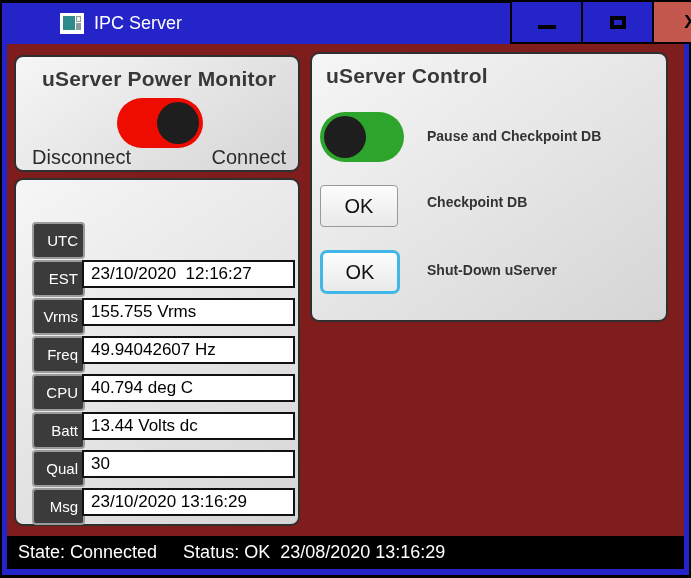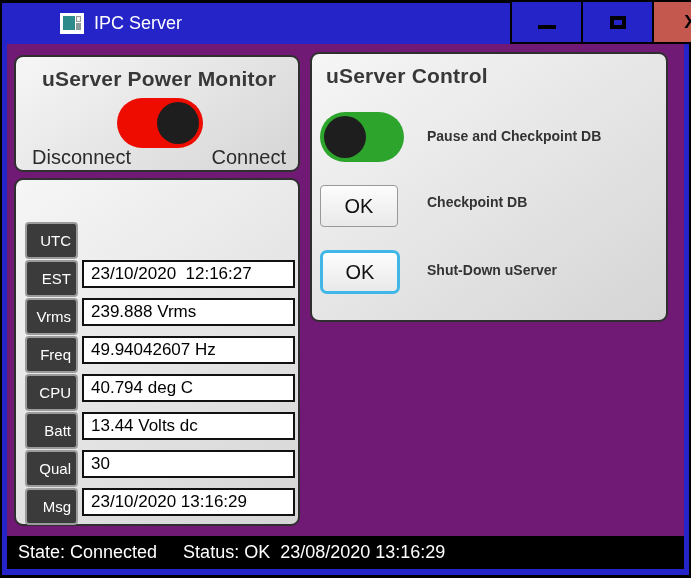--- a/index.html
+++ b/index.html
@@ -19,21 +19,21 @@
   .app-icon .pane-tr{position:absolute;left:16px;top:3px;width:5px;height:6px;background:#efefef;border:1px solid #999;}
   .app-icon .pane-br{position:absolute;left:16px;top:10px;width:5px;height:7px;background:#8a9a9a;}
   .win-title{position:absolute;left:52px;top:0;height:41px;line-height:41px;color:#fff;font-size:18px;}
   .win-btns{position:absolute;right:0;top:-3px;height:44px;display:flex;}
   .win-btn{width:71px;height:44px;border:2px solid #000;border-right:none;display:flex;align-items:center;justify-content:center;background:#2424C8;cursor:pointer;}
   .win-btn.close{width:77px;background:#C5584E;border-right:2px solid #000;}
   .glyph-min{width:18px;height:4px;background:#000;margin-top:10px;}
   .glyph-max{width:16px;height:13px;border:4px solid #000;}
   .glyph-x{color:#000;font-size:19px;font-weight:bold;}
   
-  .client{position:absolute;left:7px;top:44px;width:677px;height:525px;background:#701a75;}
+  .client{position:absolute;left:7px;top:44px;width:677px;height:525px;background:#7f1d1d;}
   .group{
     position:absolute;border:2px solid #2F2F2F;border-radius:9px;
     background:linear-gradient(145deg,#f6f6f6 0%,#e4e4e4 55%,#d5d5d5 100%);
   }
   .group-title{font-weight:bold;font-size:21px;color:#383838;letter-spacing:0.2px;}
   
   .g-power{left:7px;top:11px;width:286px;height:117px;}
   .g-power .group-title{position:absolute;left:14px;top:10px;width:258px;text-align:center;}
   .toggle{position:absolute;border-radius:26px;cursor:pointer;}
   .toggle .knob{position:absolute;top:4px;width:42px;height:42px;border-radius:50%;background:#1E1E1E;}
@@ -41,21 +41,21 @@
   .toggle-red .knob{right:4px;}
   .toggle-green{left:8px;top:58px;width:84px;height:50px;background:#2DA52D;}
   .toggle-green .knob{left:4px;}
   .pm-labels{position:absolute;left:0;top:89px;width:100%;display:flex;justify-content:space-between;padding:0 12px 0 16px;font-size:20px;color:#2B2B2B;gap:44px;}
   
   .g-datetime{left:7px;top:134px;width:286px;height:348px;}
   .g-datetime .group-title{position:absolute;left:16px;top:8px;}
   .dt-rows{position:absolute;left:0;top:42px;width:100%;}
   .dt-row{position:relative;height:28px;margin-bottom:10px;}
   .chip{
-    position:absolute;left:9px;top:0;width:53px;height:37px;background:#3B3B3B;
+    position:absolute;left:16px;top:0;width:53px;height:37px;background:#3B3B3B;
     border:2px solid #9B9B9B;border-radius:4px;color:#fff;font-size:15px;
     display:flex;align-items:center;justify-content:flex-end;padding-right:5px;
   }
   .field{
     position:absolute;left:66px;top:0;width:213px;height:28px;background:#fff;
     border:2px solid #111;color:#000;font-size:17px;display:flex;align-items:center;
     padding-left:7px;white-space:pre;overflow:hidden;
   }
   
   .g-control{left:303px;top:8px;width:358px;height:270px;}
@@ -117,21 +117,21 @@
       <div class="dt-rows">
         <div class="dt-row">
           <div class="chip">UTC</div>
         </div>
         <div class="dt-row">
           <div class="chip">EST</div>
           <div class="field">23/10/2020  12:16:27</div>
         </div>
         <div class="dt-row">
           <div class="chip">Vrms</div>
-          <div class="field">239.888 Vrms</div>
+          <div class="field">155.755 Vrms</div>
         </div>
         <div class="dt-row">
           <div class="chip">Freq</div>
           <div class="field">49.94042607 Hz</div>
         </div>
         <div class="dt-row">
           <div class="chip">CPU</div>
           <div class="field">40.794 deg C</div>
         </div>
         <div class="dt-row">

